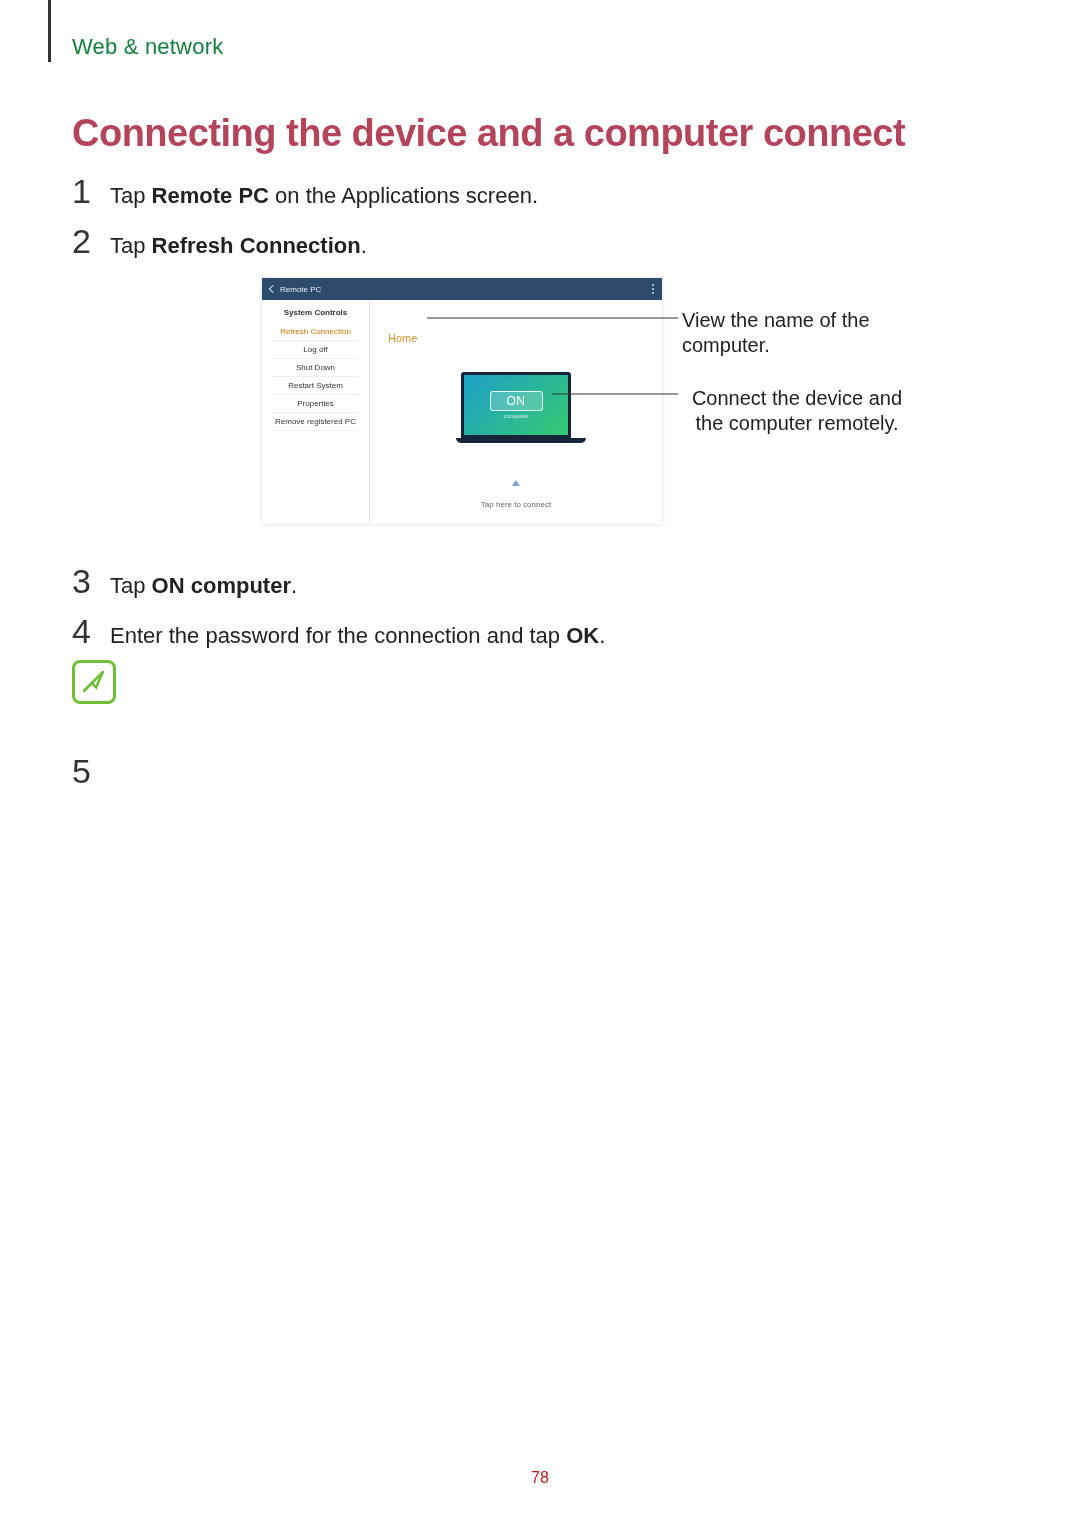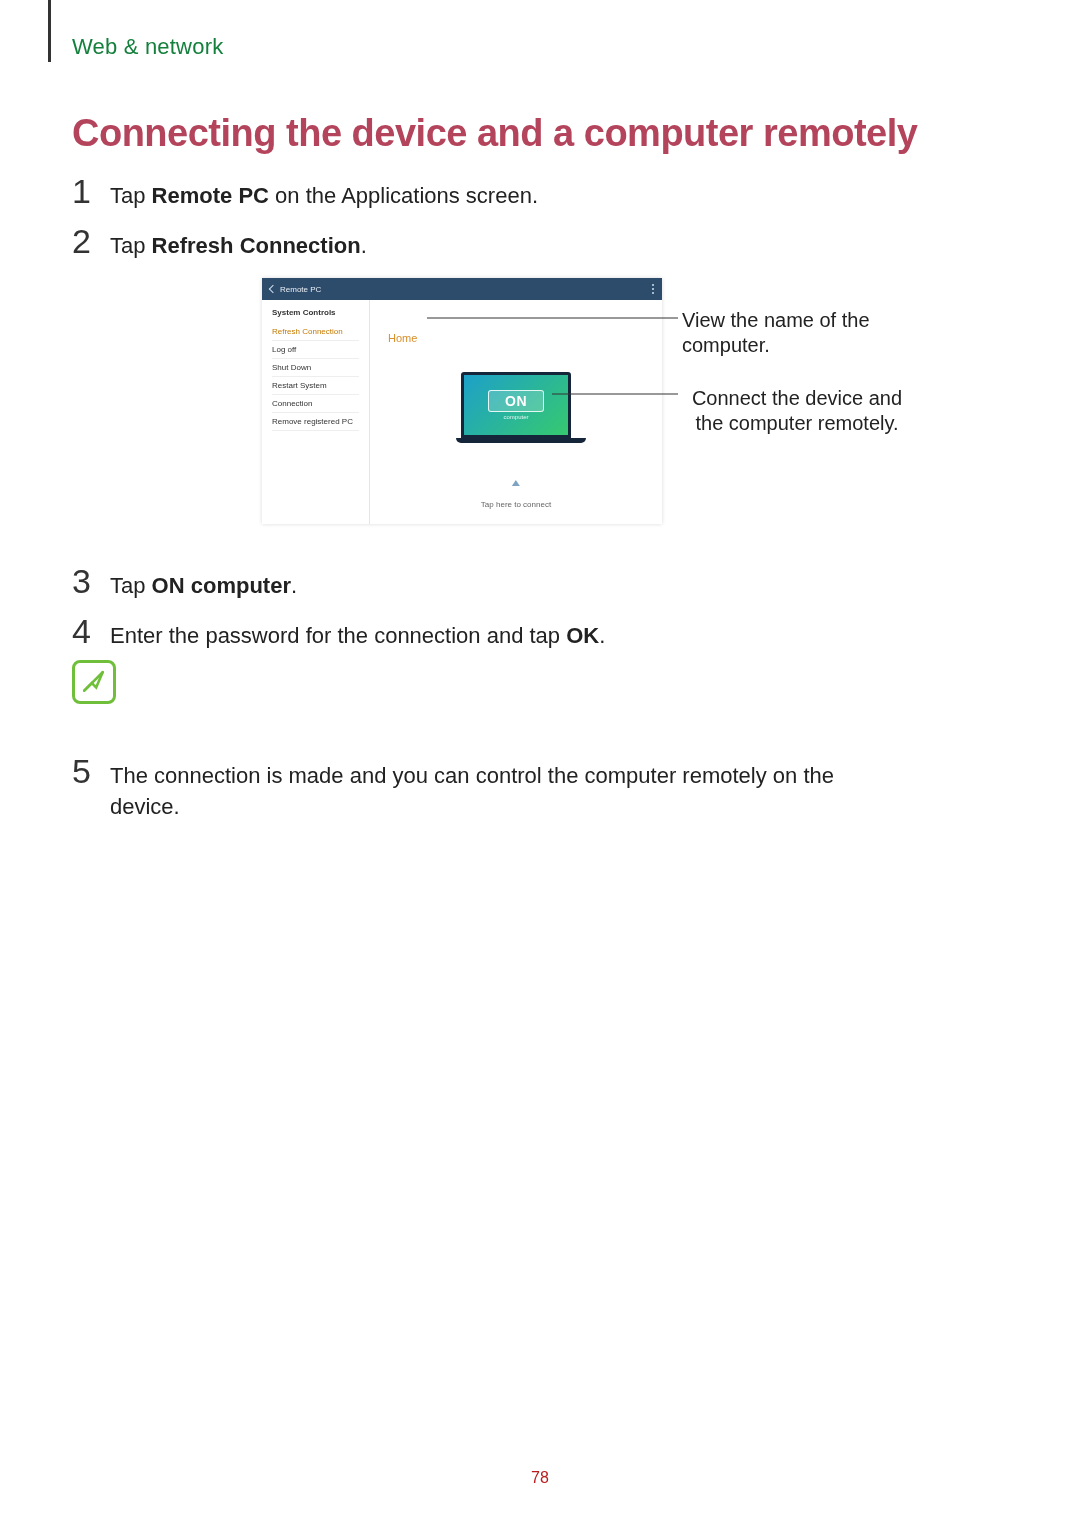--- a/index.html
+++ b/index.html
@@ -105,20 +105,21 @@
   .menu-dots span { width:2px; height:2px; background:#cfe0f0; border-radius:50%; }
 
   .tablet-body { display: flex; height: 224px; }
   .t-sidebar {
     width: 108px;
     background: #fff;
     border-right: 1px solid #e5e5e5;
     padding: 8px 10px;
     font-size: 8px;
     color: #333;
+    text-align: center;
   }
   .t-sidebar .label { font-weight: 700; margin-bottom: 6px; }
   .sb-item { padding: 4px 0; border-bottom: 1px solid #eee; }
   .sb-sel { color: #c47a00; }
   .t-main {
     flex: 1;
     position: relative;
     background: #fff;
     text-align: center;
     overflow: hidden;
@@ -146,22 +147,22 @@
     justify-content: center;
     flex-direction: column;
     gap: 2px;
   }
   .on-btn {
     background: rgba(255,255,255,.2);
     border: 1.5px solid rgba(255,255,255,.85);
     border-radius: 3px;
     padding: 2px 16px;
     color: #fff;
-    font-size: 14px;
-    font-weight: 700;
+    font-size: 12px;
+    font-weight: 400;
     letter-spacing: .5px;
   }
   .on-sub { color: rgba(255,255,255,.85); font-size: 6px; }
   .base {
     width: 130px; height: 5px;
     margin: 0 auto;
     background: #15263a;
     border-radius: 0 0 5px 5px;
   }
   .tap-hint {
@@ -197,21 +198,21 @@
   }
 
   svg.lead { position:absolute; overflow:visible; }
 </style>
 </head>
 <body>
 
 <div class="tab-mark"></div>
 <div class="running-head">Web &amp; network</div>
 
-<h1 class="h1">Connecting the device and a computer remotely</h1>
+<h1 class="h1">Connecting the device and a computer connect</h1>
 
 <div class="step step1">
   <span class="num">1</span>
   <span class="txt">
     <span>Tap </span><span class="b">Remote PC</span><span> on the Applications screen.</span>
   </span>
 </div>
 <div class="step step2">
   <span class="num">2</span>
   <span class="txt">
@@ -231,21 +232,21 @@
         <span></span>
     </div>
   </div>
   <div class="tablet-body">
     <div class="t-sidebar">
       <div class="label">System Controls</div>
       <div class="sb-item sb-sel">Refresh Connection</div>
       <div class="sb-item">Log off</div>
       <div class="sb-item">Shut Down</div>
       <div class="sb-item">Restart System</div>
-      <div class="sb-item">Connection</div>
+      <div class="sb-item">Properties</div>
       <div class="sb-item">Remove registered PC</div>
     </div>
     <div class="t-main">
       <div class="home-lbl">Home</div>
       <div class="laptop">
         <div class="screen">
           <div class="on-btn">ON</div>
           <div class="on-sub">computer</div>
         </div>
         <div class="base"></div>
@@ -286,16 +287,15 @@
   <div class="note-icon">
     <svg width="26" height="26" viewBox="0 0 24 24" fill="none" stroke="#6fbf3a" stroke-width="2.4" stroke-linecap="round">
       <path d="M3 20 L20 3"></path>
       <path d="M3 20 L10 13 L14 17 L20 3"></path>
     </svg>
   </div>
 </div>
 
 <div class="step step5">
   <span class="num">5</span>
-  <span class="txt">The connection is made and you can control the computer remotely on the device.</span>
 </div>
 
 <div class="page-num">78</div>
 
 </body></html>

